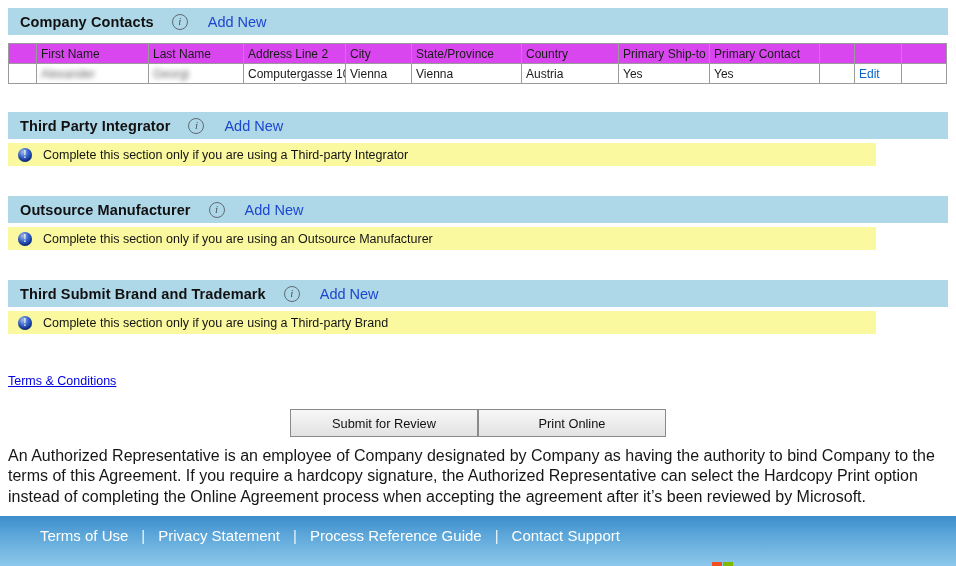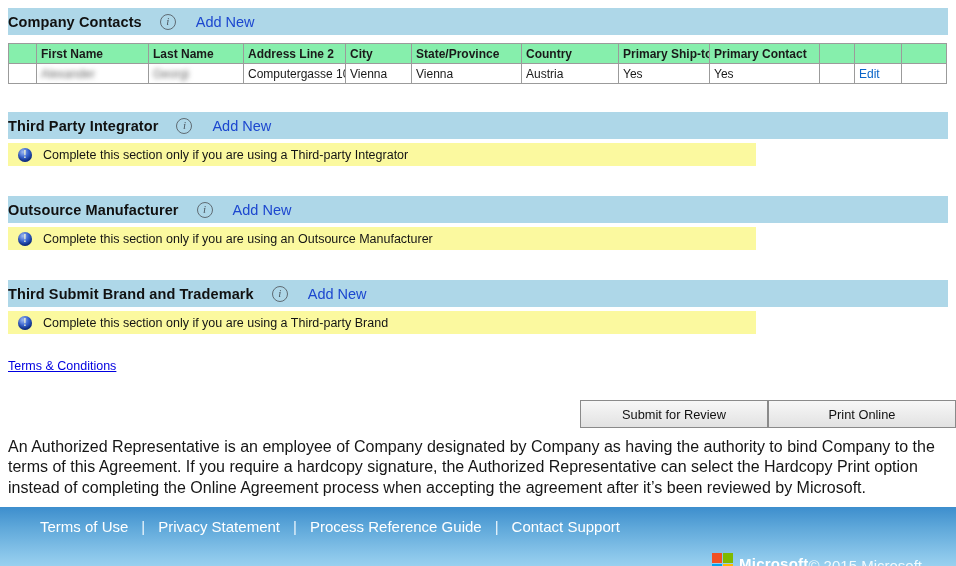--- a/index.html
+++ b/index.html
@@ -9,21 +9,21 @@
     background:#ffffff;
     overflow:hidden;
     position:relative;
   }
   .content { padding-top:8px; }
 
   
   .bar {
     margin-left:8px; width:940px; height:27px;
     background:#aed7e8;
-    display:flex; align-items:center; 
+    display:flex; align-items:center; padding-left:12px;
   }
   .bar .title { font-weight:bold; font-size:14.5px; color:#111; letter-spacing:.1px; }
   .info {
     margin-left:18px; width:16px; height:16px; flex:0 0 auto;
     border:1px solid #5f6b73; border-radius:50%;
     display:flex; align-items:center; justify-content:center;
     color:#4a565e; cursor:pointer;
   }
   .info::before { content:"i"; font-family:"Liberation Serif", serif; font-style:italic; font-size:11px; line-height:1; }
   .add-new { margin-left:20px; font-size:14.5px; color:#1c47cf; text-decoration:none; cursor:pointer; }
@@ -31,28 +31,28 @@
   
   table.contacts {
     margin:8px 0 0 8px; width:938px;
     border-collapse:collapse; table-layout:fixed;
     font-size:12px; color:#1a1a1a;
   }
   .contacts th, .contacts td {
     border:1px solid #9b9b9b; padding:1px 4px; height:20px;
     overflow:hidden; white-space:nowrap; text-align:left;
   }
-  .contacts th { background:#86efac; font-weight:bold; }
+  .contacts th { background:#d946ef; font-weight:normal; }
   .contacts td { background:#fff; }
   .redacted { filter:blur(2.6px); color:#6b6b6b; }
   .edit-link { color:#0a64c8; cursor:pointer; }
 
   
   .notice {
-    margin:4px 0 0 8px; width:748px; height:23px;
+    margin:4px 0 15px 8px; width:868px; height:23px;
     background:#fbf99f;
     display:flex; align-items:center; padding-left:10px; gap:11px;
     font-size:12.5px; color:#141414;
   }
   .ball {
     width:14px; height:14px; border-radius:50%; flex:0 0 auto; position:relative;
     background:radial-gradient(circle at 35% 28%, #9db8ef 0%, #3a66d2 40%, #123c9e 75%, #0a2f86 100%);
     box-shadow:inset 0 -2px 3px rgba(0,0,40,.35);
   }
   .ball::after {
@@ -61,21 +61,21 @@
     font-size:10px; font-weight:bold; color:rgba(255,255,210,.85);
   }
   .bar.s2 { margin-top:28px; }
   .bar.s3, .bar.s4 { margin-top:30px; }
 
   .terms {
     display:inline-block; margin:25px 0 0 8px;
     font-size:12.5px; color:#0000e0; text-decoration:underline; cursor:pointer;
   }
 
-  .button-row { margin-top:26px; display:flex; justify-content:flex-end; }
+  .button-row { margin-top:20px; display:flex; justify-content:center; }
   .btn {
     width:188px; height:28px;
     background:linear-gradient(#f7f7f7,#e2e2e2);
     border:1px solid #8a8a8a;
     font-family:inherit; font-size:12.8px; color:#111; cursor:pointer;
   }
 
   .legal {
     margin:9px 8px 0 8px;
     font-size:16px; line-height:1.27; color:#161616;

